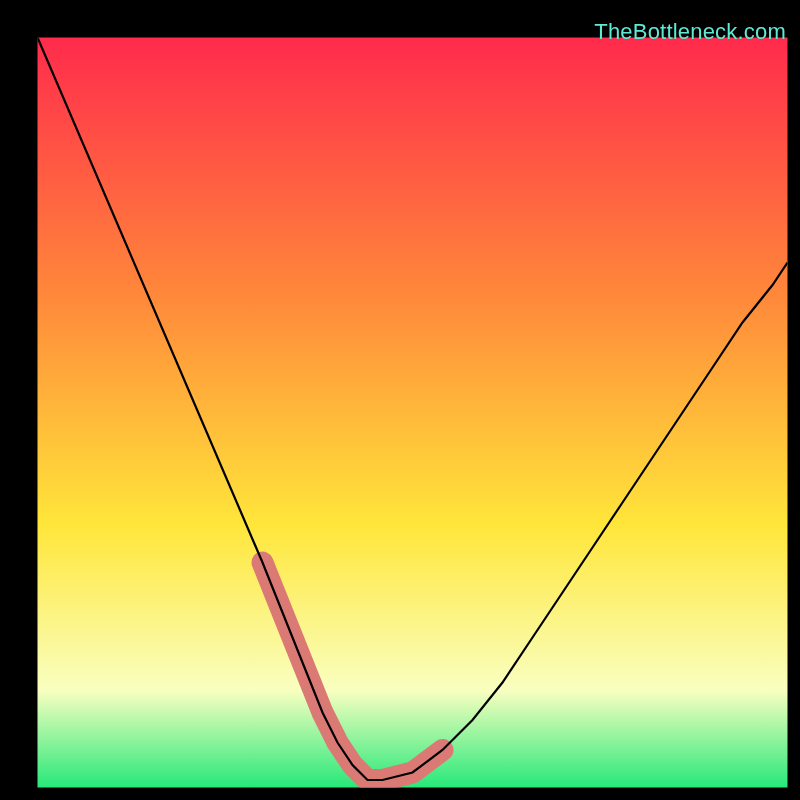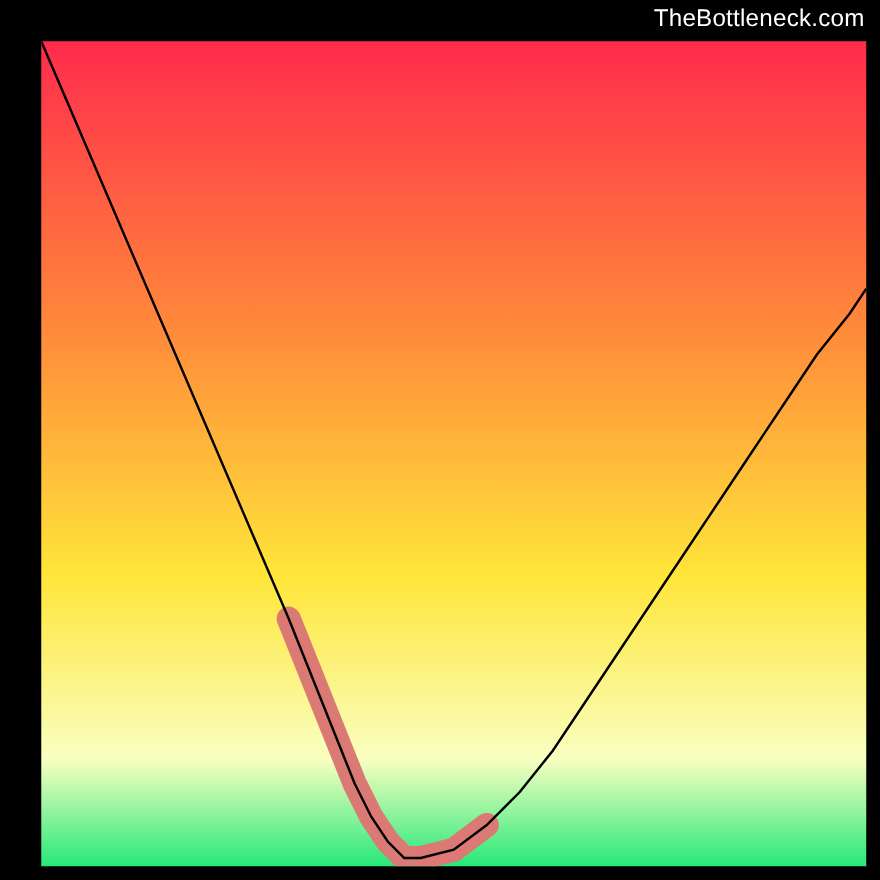--- a/index.html
+++ b/index.html
@@ -12,23 +12,23 @@
     font-family: Arial, Helvetica, sans-serif;
   }
   .frame {
     position: relative;
     width: 800px;
     height: 800px;
     background: #000000;
   }
   .watermark {
     position: absolute;
-    top: 4px;
+    top: 19px;
     right: 14px;
-    color: #ffffff;
+    color: #5eead4;
     font-size: 22px;
     letter-spacing: 0.2px;
     z-index: 4;
   }
   svg.plot {
     position: absolute;
     top: 0;
     left: 0;
     width: 800px;
     height: 800px;

